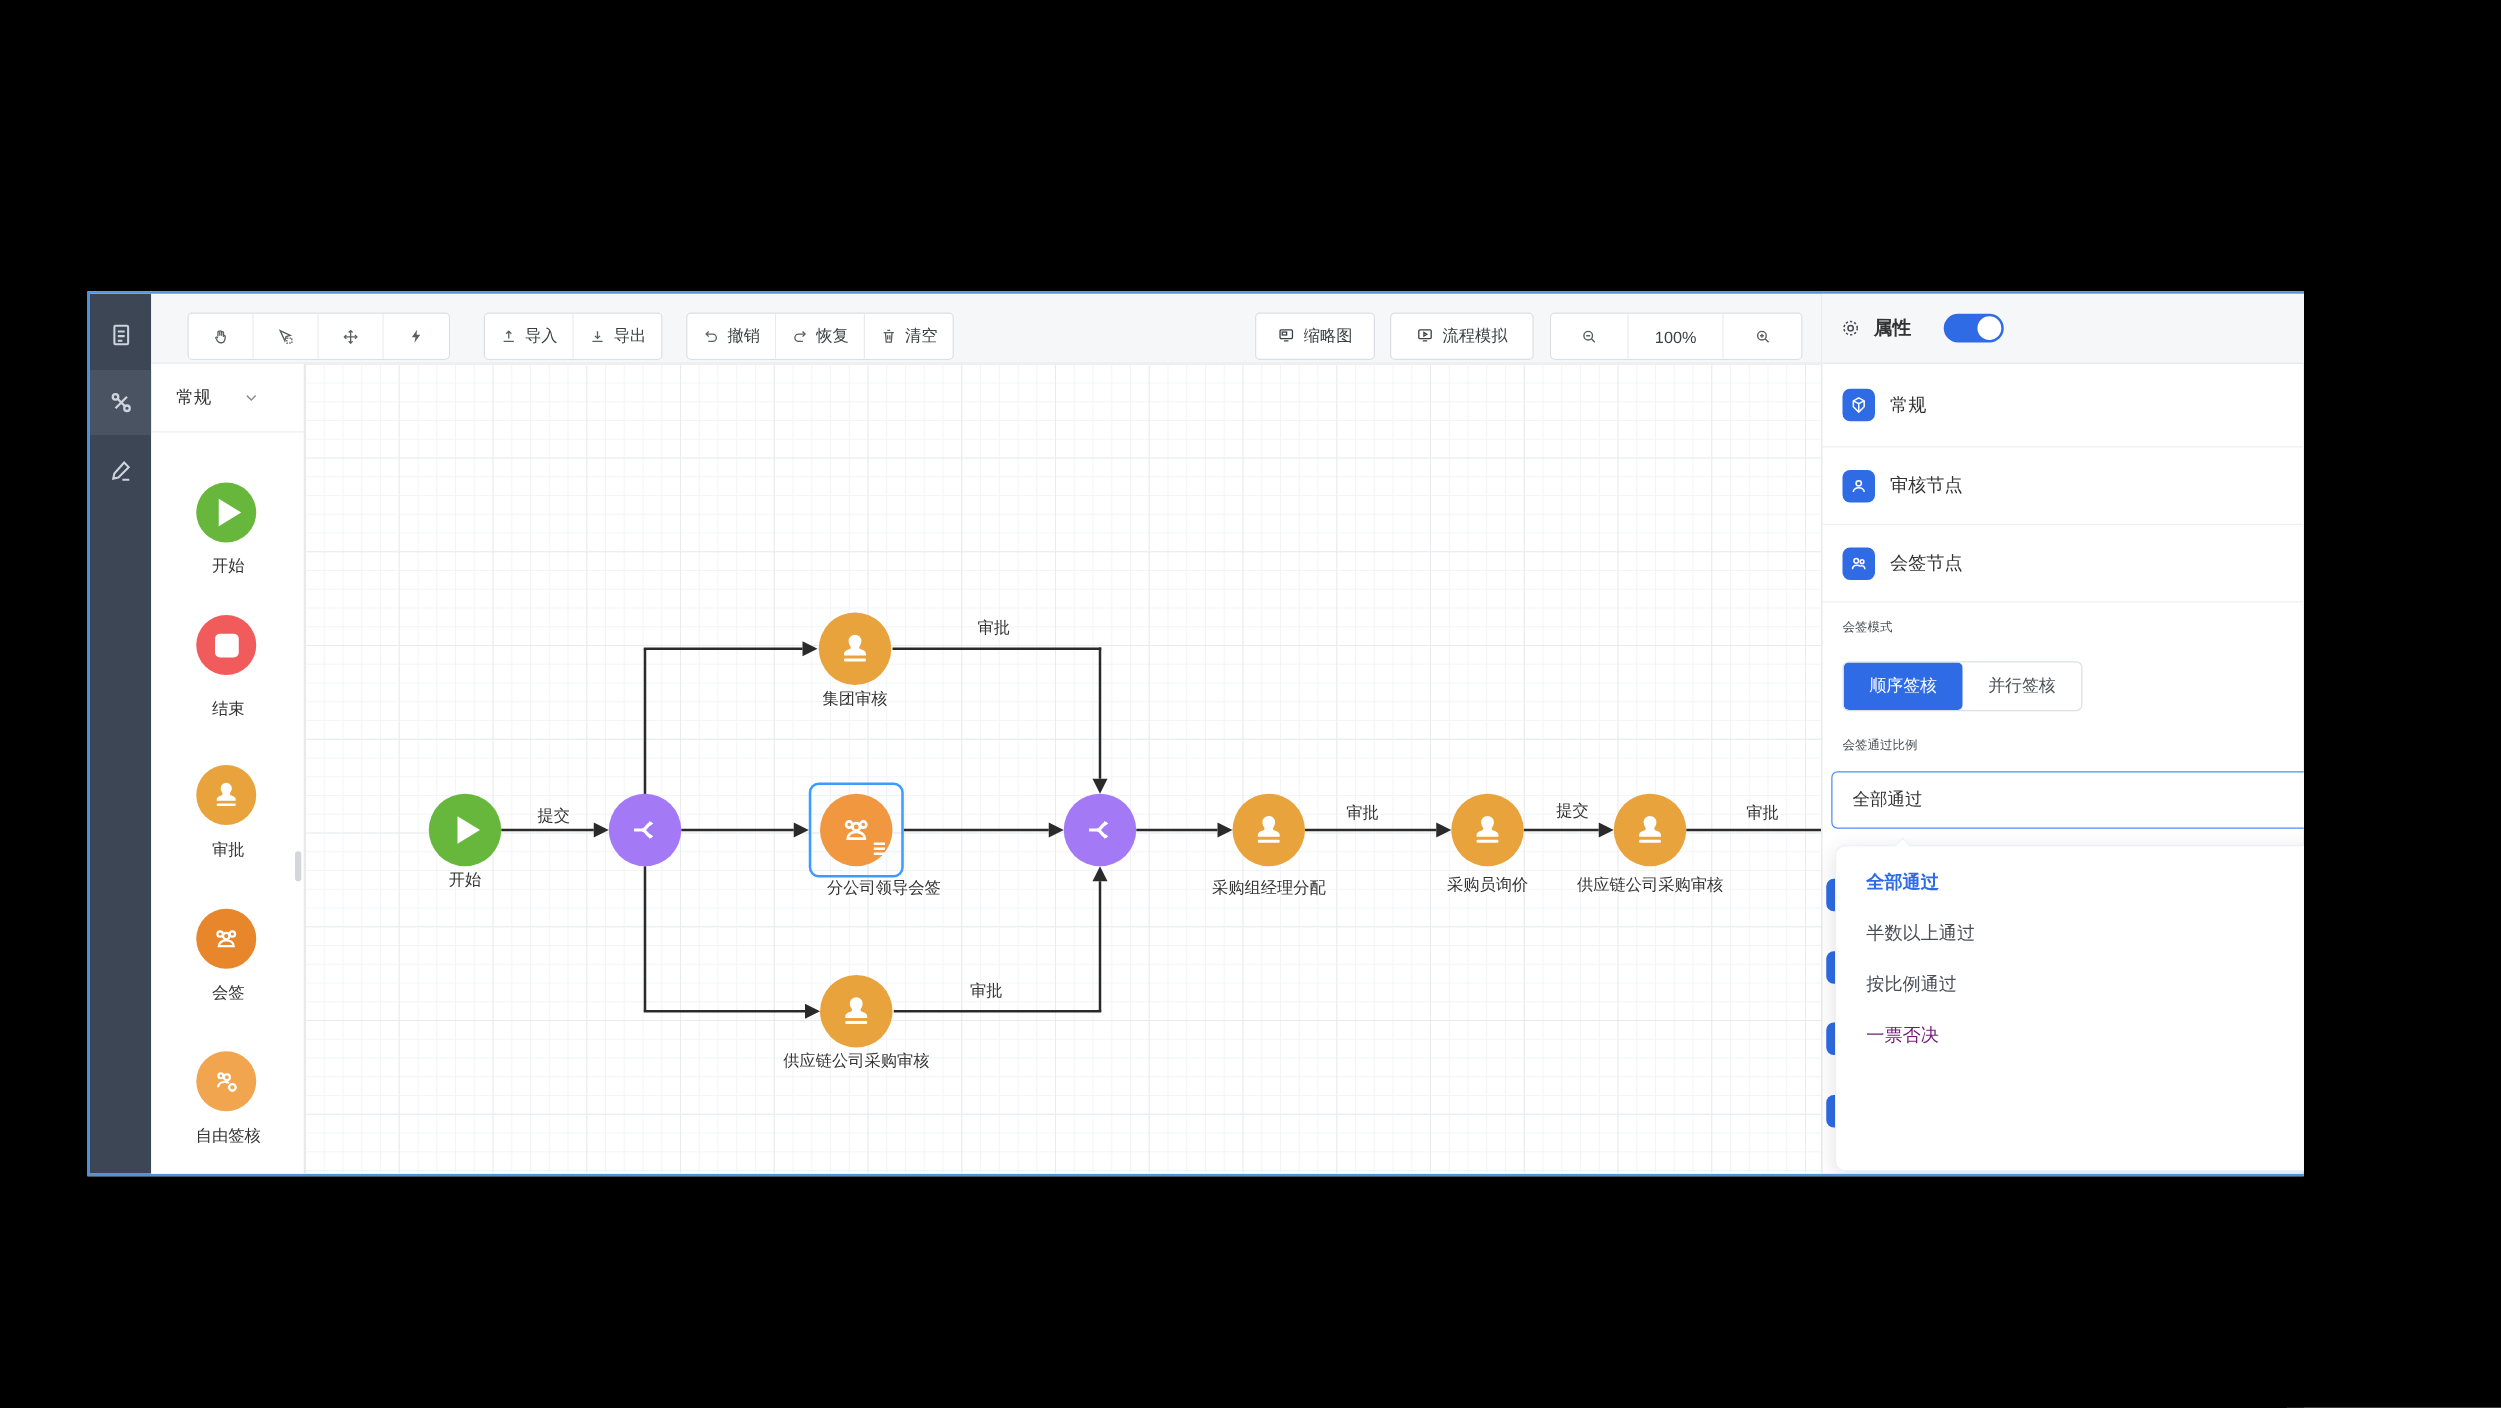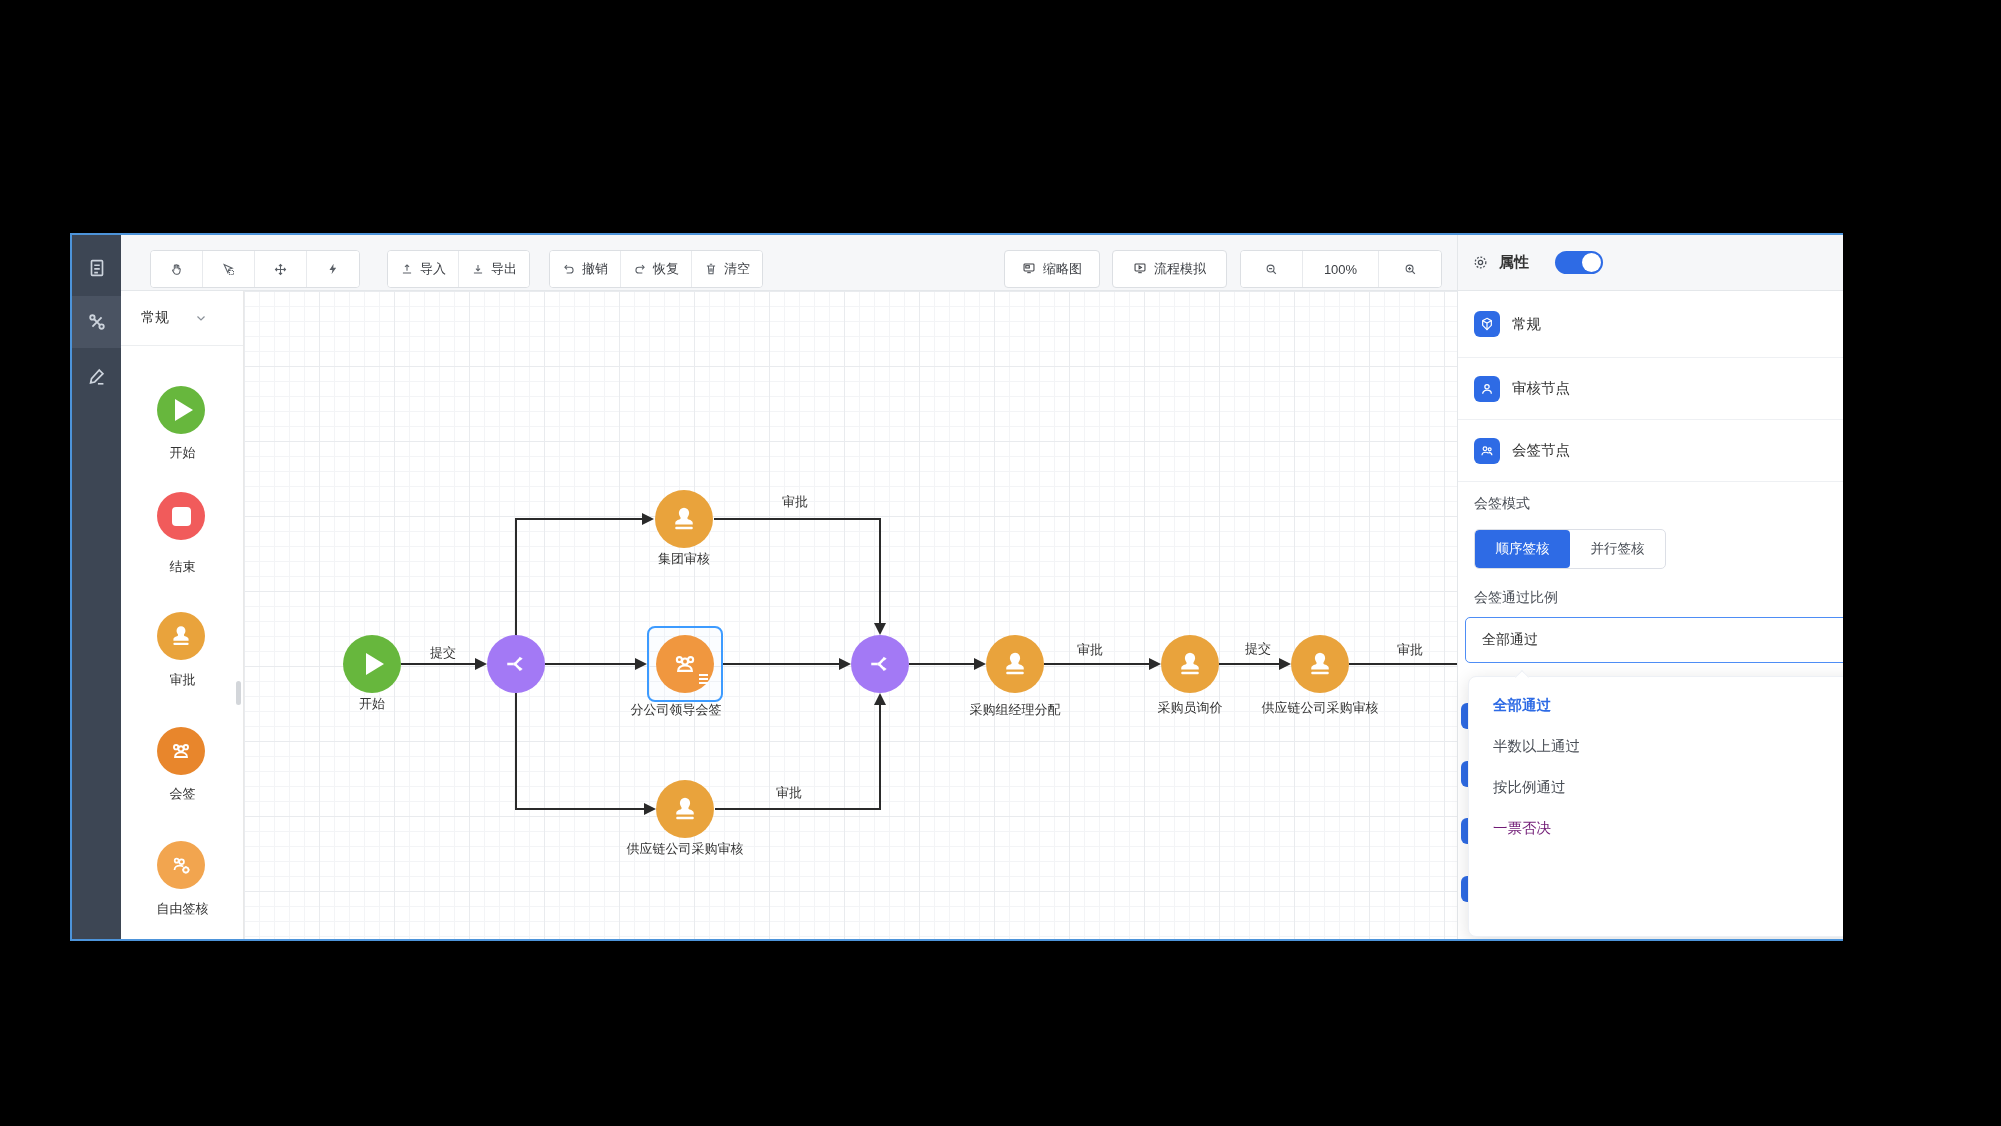--- a/index.html
+++ b/index.html
@@ -50,21 +50,21 @@
   
   .rpanel { position:absolute; left:1385px; top:0; width:471px; height:704px; background:#fff; border-left:1px solid #e4e7ea; }
   .rp-head { position:absolute; left:0; top:0; width:100%; height:56px; background:#f6f7f9; border-bottom:1px solid #e4e7ea; display:flex; align-items:center; }
   .rp-title { font-size:15px; color:#333; font-weight:bold; margin-left:10px; }
   .toggle { position:absolute; left:97px; width:48px; height:23px; border-radius:12px; background:#2e6be5; cursor:pointer; }
   .toggle .knob { position:absolute; right:2px; top:2px; width:19px; height:19px; border-radius:50%; background:#fff; }
   .rp-row { position:absolute; left:0; width:100%; border-bottom:1px solid #eef0f3; display:flex; align-items:center; padding:0 16px; cursor:pointer; }
   .chip { width:26px; height:26px; border-radius:6px; background:#2e6be5; display:flex; align-items:center; justify-content:center; color:#fff; flex:0 0 auto; }
   .rp-row-label { font-size:14.5px; color:#333; margin-left:12px; }
   .rp-chevron { margin-left:auto; color:#9aa0a8; display:flex; }
-  .rp-sub-label { position:absolute; left:16px; font-size:14px; color:#4a4f57; }
+  .rp-sub-label { position:absolute; left:16px; font-size:10px; color:#4a4f57; }
   .seg { position:absolute; left:16px; top:294px; height:40px; display:flex; border:1px solid #dcdfe6; border-radius:5px; background:#fff; overflow:hidden; }
   .seg-btn { width:95px; height:100%; display:flex; align-items:center; justify-content:center; font-size:13.5px; color:#4a4f57; cursor:pointer; }
   .seg-btn.active { background:#2e6be5; color:#fff; border-radius:4px; }
   .select { position:absolute; left:7px; top:382px; width:447px; height:46px; border:1.5px solid #4e8df5; border-radius:5px; background:#fff; display:flex; align-items:center; padding:0 16px; cursor:pointer; }
   .select-value { font-size:14px; color:#333; }
   .select .rp-chevron { color:#b9bfc8; }
   .hidden-chip { position:absolute; left:3px; width:26px; height:26px; border-radius:6px; background:#2e6be5; }
   .ghost-line { position:absolute; height:1px; background:#eef0f3; }
   .dropdown { position:absolute; left:10px; top:441px; width:430px; height:261px; background:#fff; border:1px solid #edf0f5; border-radius:8px; box-shadow:0 4px 18px rgba(0,0,0,0.12); z-index:5; padding-top:8px; }
   .dd-notch { position:absolute; left:48px; top:-5px; width:10px; height:10px; background:#fff; transform:rotate(45deg); border-left:1px solid #edf0f5; border-top:1px solid #edf0f5; }
@@ -349,21 +349,21 @@
             <circle cx="16.5" cy="8.5" r="2"></circle>
             <circle cx="12" cy="10" r="2.4"></circle>
             <path d="M6.5 17.5c0-2.6 2.4-4.3 5.5-4.3s5.5 1.7 5.5 4.3z"></path>
           </svg>
       <span class="mini-menu">
             <i></i>
             <i></i>
             <i></i>
           </span>
     </div>
-    <div class="node-label" style="left:432px; top:410px;text-align:right;">分公司领导会签</div>
+    <div class="node-label" style="left:463px; top:410px;text-align:right;">分公司领导会签</div>
 
     <div class="node" style="left:412px; top:489px; background:#e9a33c;">
       <svg width="30" height="30" viewBox="0 0 24 24" fill="#fff">
             <path d="M12 3a4.1 4.1 0 0 0-4.1 4.1c0 1.6.8 2.6 1.3 3.6.3.7-.1 1.4-.9 1.6-2 .5-3.3 1.5-3.3 2.8v1.2h14v-1.2c0-1.3-1.3-2.3-3.3-2.8-.8-.2-1.2-.9-.9-1.6.5-1 1.3-2 1.3-3.6A4.1 4.1 0 0 0 12 3z"></path>
             <rect x="5" y="18.2" width="14" height="2" rx="0.8"></rect>
           </svg>
     </div>
     <div class="node-label" style="left:441px; top:549px;">供应链公司采购审核</div>
 
     <div class="node" style="left:607px; top:344px; background:#a379f5;">

